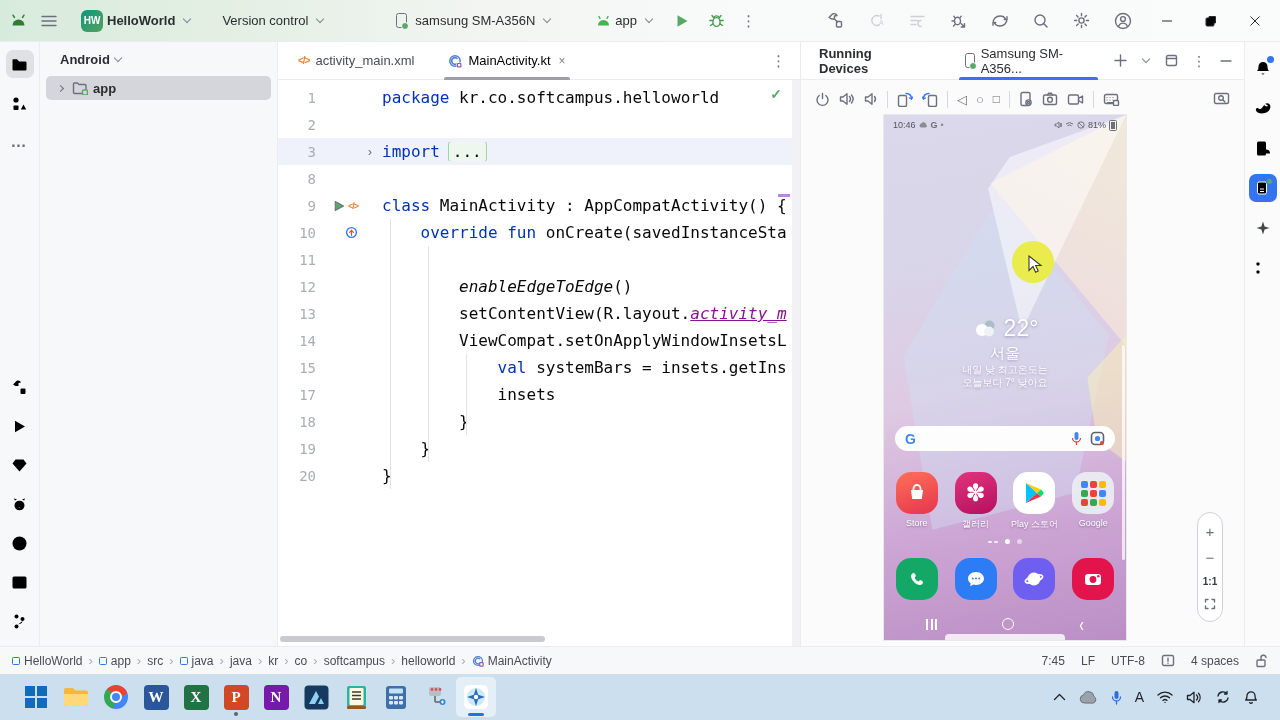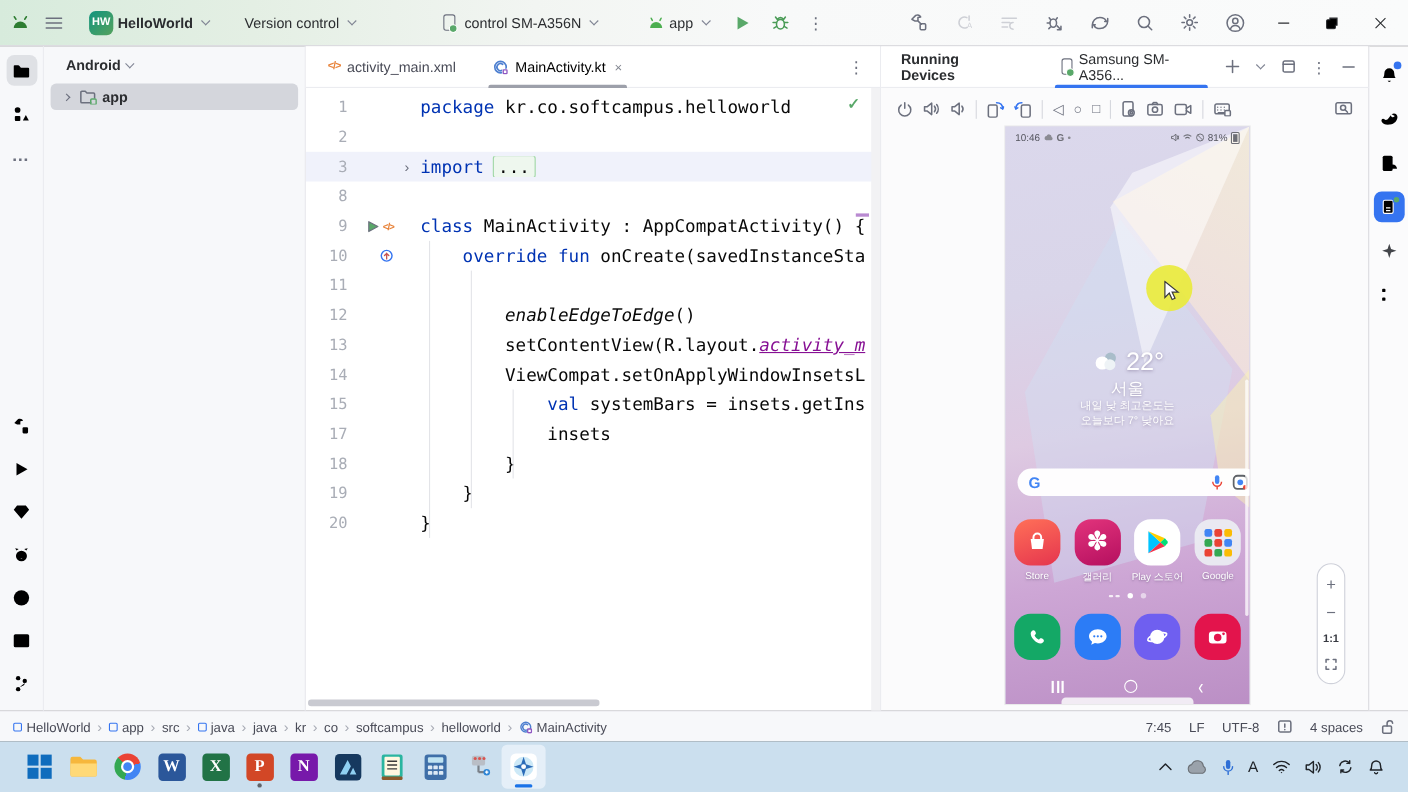--- a/index.html
+++ b/index.html
@@ -1,17 +1,17 @@
 <!DOCTYPE html>
 <html><head>
 <meta charset="utf-8">
 <style>
   *{margin:0;padding:0;box-sizing:border-box}
   html,body{width:1280px;height:720px;font-family:"Liberation Sans",sans-serif;-webkit-font-smoothing:antialiased}
-  .screen{position:relative;width:1280px;height:720px;background:#404040;overflow:hidden;color:#2b2d30}
+  .screen{position:relative;width:1280px;height:720px;background:#ef4444;overflow:hidden;color:#2b2d30}
   .ic{display:inline-flex;align-items:center;justify-content:center;flex:none}
   .ic svg{stroke:#6c707e;fill:none;stroke-width:1.4;stroke-linecap:round;stroke-linejoin:round}
   .ic.disabled svg{stroke:#ced0d6}
   .chev{width:6px;height:6px;border-right:1.4px solid #818594;border-bottom:1.4px solid #818594;transform:rotate(45deg);margin-left:5px;margin-top:-3px;flex:none}
 
   
   .titlebar{position:absolute;left:0;top:0;width:1280px;height:42px;display:flex;align-items:center;padding:0 10px;gap:6px;
     background:linear-gradient(90deg,#d7ebdc 0%,#e4efe4 18%,#f2f5f2 38%,#f8f9f9 55%,#fafbfb 100%);border-bottom:1px solid #ebecf0}
   .tb-btn{display:flex;align-items:center;gap:4px;padding:4px 6px;border-radius:6px;font-size:13px;color:#2b2d30;cursor:default}
   .hw-badge{width:22px;height:22px;border-radius:6px;background:linear-gradient(135deg,#11947e,#55a25d);color:#fff;font-size:10px;font-weight:bold;display:flex;align-items:center;justify-content:center}
@@ -67,21 +67,21 @@
   .dev-head{position:absolute;left:0;top:0;right:0;height:38px;border-bottom:1px solid #ebecf0;display:flex;align-items:center;background:#fff}
   .dev-title{font-size:13px;font-weight:700;padding-left:18px}
   .dev-tab{display:flex;align-items:center;gap:6px;height:38px;padding:0 8px;margin-left:42px;font-size:13px;position:relative}
   .dev-tab::after{content:"";position:absolute;left:2px;right:2px;bottom:0;height:3px;border-radius:2px 2px 0 0;background:#3574f0}
   .dev-toolbar{position:absolute;left:0;top:38px;right:0;height:38px;display:flex;align-items:center;gap:9px;padding-left:14px;background:#fbfbfc}
   .vsep{width:1px;height:17px;background:#d6d8de;flex:none}
   .phone-ic{position:relative;width:11px;height:15px;border:1.4px solid #6c707e;border-radius:2.5px}
   .phone-ic::after{content:"";position:absolute;right:-3px;bottom:-3px;width:6px;height:6px;border-radius:50%;background:#59a869;border:1.5px solid #fff}
 
   
-  .device{position:absolute;left:113px;top:73px;width:222px;height:525px;overflow:hidden;box-shadow:0 0 0 1px rgba(0,0,0,.07);background:#d9d6ea}
+  .device{position:absolute;left:83px;top:73px;width:242px;height:525px;overflow:hidden;box-shadow:0 0 0 1px rgba(0,0,0,.07);background:#d9d6ea}
   .d-wall{position:absolute;inset:0;background:linear-gradient(170deg,#dbd8ec 0%,#d9d5e9 28%,#decae2 52%,#cda6d5 76%,#bb8fc5 100%)}
   .facet1{position:absolute;inset:0;background:linear-gradient(210deg,#f2ead9,#ecd4e1 70%);clip-path:polygon(44% 13%,100% 0,100% 44%);opacity:.95}
   .facet2{position:absolute;inset:0;background:rgba(208,223,242,.42);clip-path:polygon(8% 46%,47% 16%,93% 42%,79% 72%,20% 79%)}
   .facet3{position:absolute;inset:0;background:rgba(255,255,255,.5);clip-path:polygon(43% 14%,52% 8%,100% 0,57% 41%)}
   .facet4{position:absolute;inset:0;background:rgba(249,241,180,.5);clip-path:polygon(84% 50%,100% 42%,100% 66%,88% 62%)}
   .d-status{position:absolute;left:0;top:0;right:0;height:20px;display:flex;align-items:center;padding:0 9px;font-size:9px;color:#54555e;gap:3px}
   .tap-circle{position:absolute;left:128px;top:126px;width:42px;height:42px;border-radius:50%;background:#e9ea3d;opacity:.92}
   .cursor-arrow{position:absolute;left:144px;top:140px}
   .weather{position:absolute;left:0;top:200px;width:100%;text-align:center;color:#fff;text-shadow:0 1px 3px rgba(90,70,110,.45)}
   .w-top{display:flex;align-items:center;justify-content:center;gap:6px}
@@ -165,21 +165,21 @@
       <span class="proj-name">HelloWorld</span>
       <span class="chev"></span>
     </div>
     <div class="tb-btn" style="margin-left:14px">
       <span>Version control</span>
       <span class="chev"></span>
     </div>
     <span class="spacer"></span>
     <div class="tb-btn">
       <span class="phone-ic"></span>
-      <span style="margin-left:4px">control SM-A356N</span>
+      <span style="margin-left:4px">samsung SM-A356N</span>
       <span class="chev"></span>
     </div>
     <div class="tb-btn" style="margin-left:28px">
       <span class="ic">
         <svg width="15" height="12" viewBox="0 0 15 12">
             <path d="M2 10.5a5.5 5.5 0 0 1 11 0z" fill="#4caf50" stroke="none"></path>
             <path d="M4 3.5 3 1.6M11 3.5 12 1.6" stroke="#4caf50"></path>
           </svg>
       </span>
       <span>app</span>

